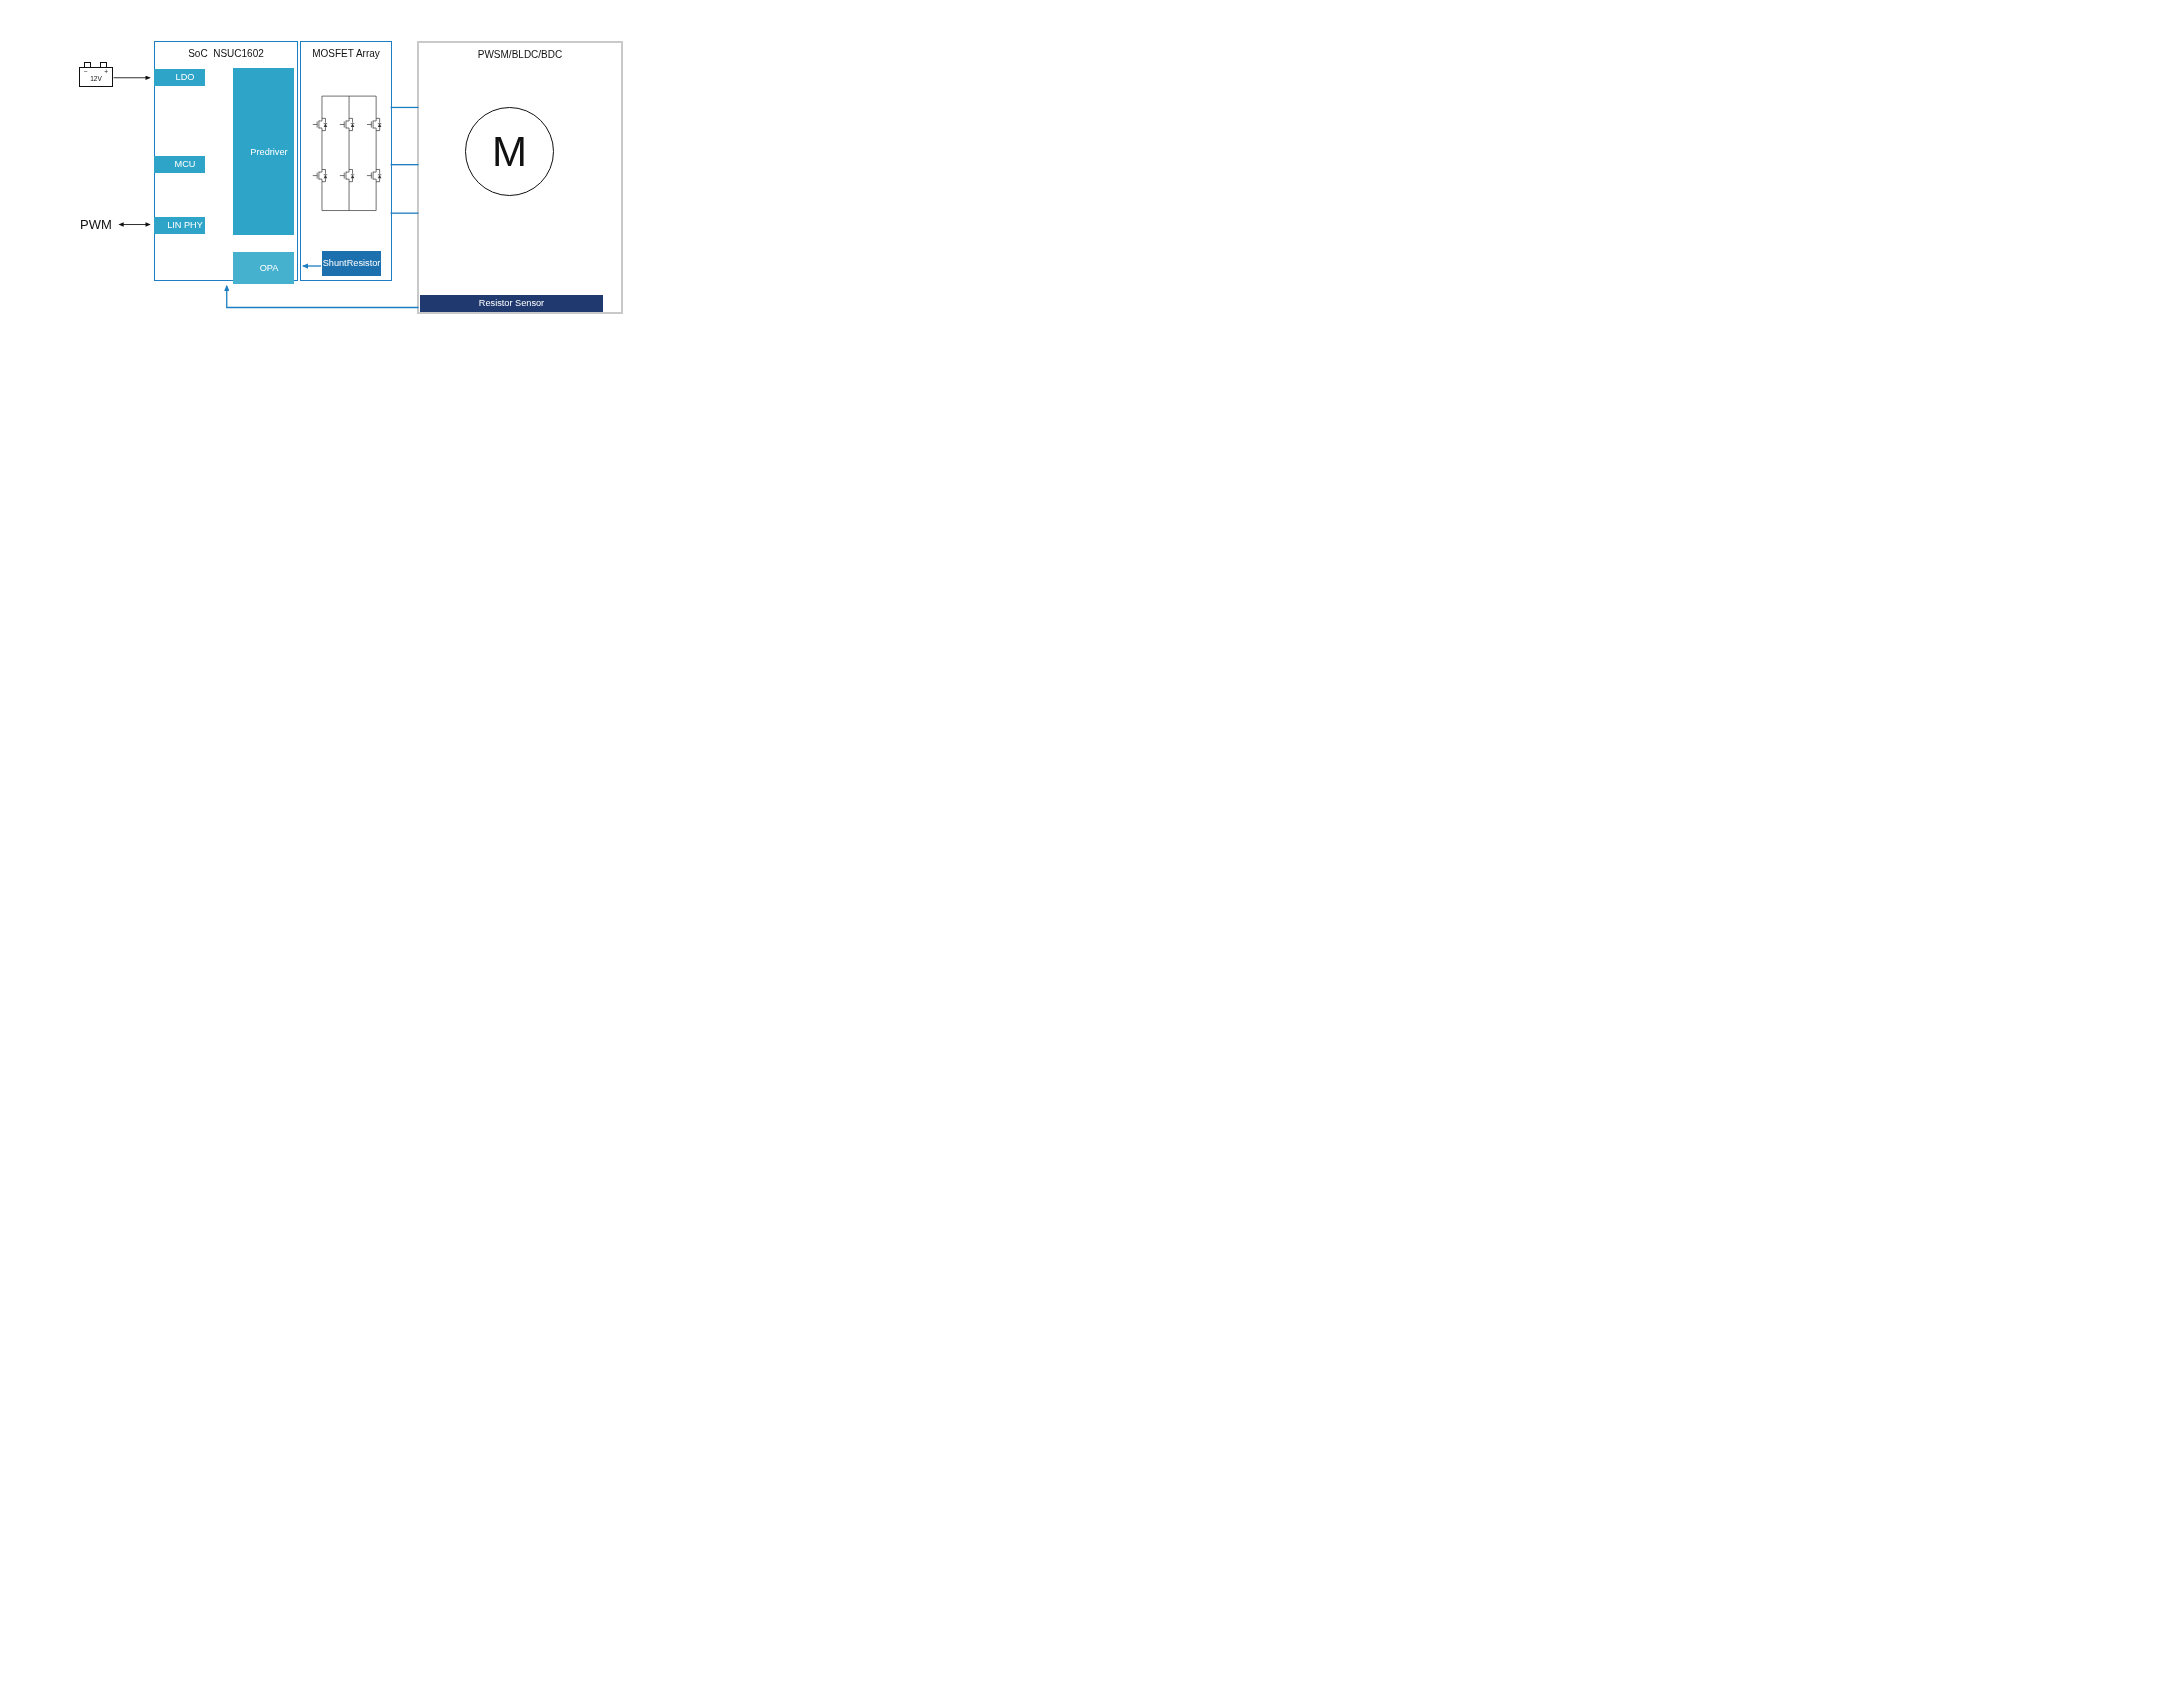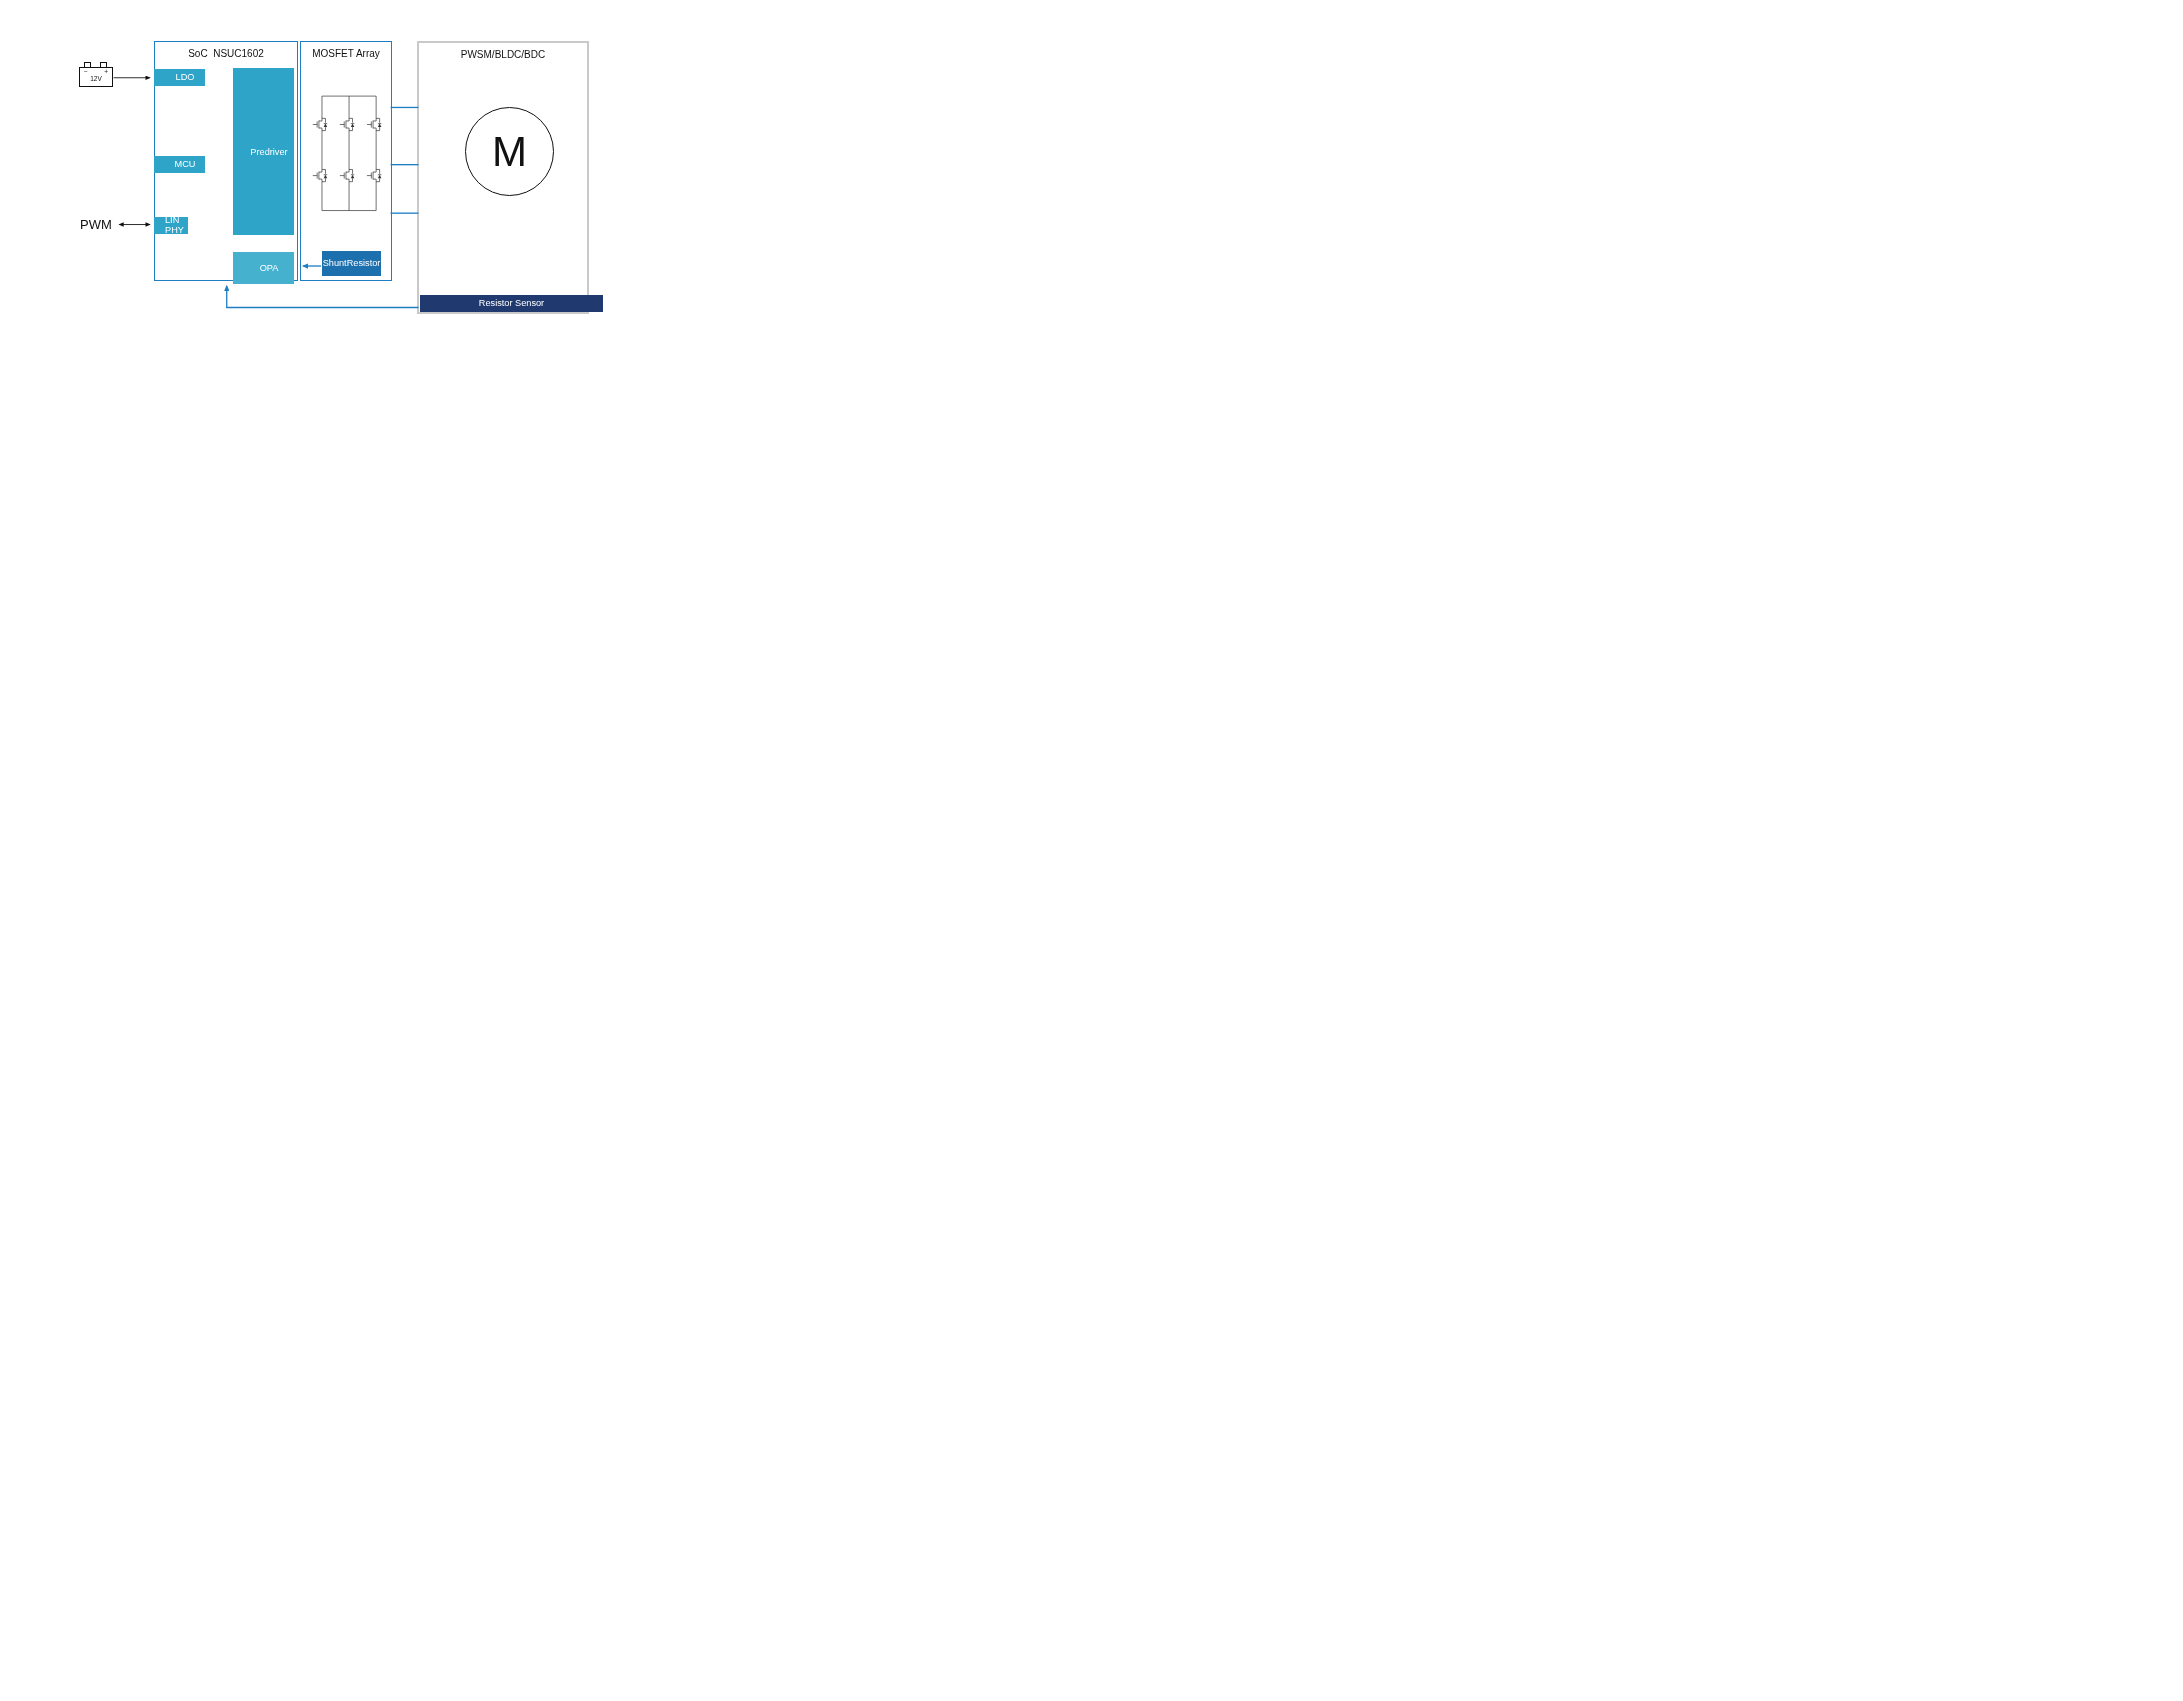--- a/index.html
+++ b/index.html
@@ -3,29 +3,29 @@
 <meta charset="utf-8">
 <style>
   html,body{margin:0;padding:0;background:#ffffff;}
   .canvas{position:relative;width:685px;height:356px;background:#fff;
           font-family:"Liberation Sans","DejaVu Sans",sans-serif;color:#111;overflow:hidden;}
   .abs{position:absolute;box-sizing:border-box;}
 
   
   .soc-box{left:154px;top:41px;width:144px;height:240px;border:1.3px solid var(--line_blue);background:#fff;}
   .mosfet-box{left:300px;top:41px;width:92px;height:240px;border:1.3px solid var(--line_blue);background:#fff;}
-  .motor-box{left:417px;top:41px;width:172px;height:273px;border:2.6px solid var(--box_gray);background:#fff;}
+  .motor-box{left:417px;top:41px;width:206px;height:273px;border:2.6px solid var(--box_gray);background:#fff;}
   .box-title{position:absolute;top:5.7px;left:0;right:0;text-align:center;font-size:10px;color:#111;white-space:pre;}
 
   
   .teal-block{display:flex;align-items:center;justify-content:center;background:var(--block_teal);
               color:#fff;font-size:9.2px;padding-left:11px;}
   .ldo{left:154px;top:69px;width:51px;height:16.6px;}
   .mcu{left:154px;top:156px;width:51px;height:16.6px;}
-  .linphy{left:154px;top:217px;width:34px;height:16.6px;}
+  .linphy{left:154px;top:217px;width:51px;height:16.6px;}
   .predriver{left:233px;top:68px;width:61px;height:167px;}
   .opa{left:233px;top:252px;width:61px;height:32px;background:var(--opa_teal);}
 
   .shunt{left:322px;top:251px;width:59px;height:25px;background:var(--shunt_blue);color:#fff;
          display:flex;flex-direction:row;align-items:center;justify-content:center;
          font-size:9.2px;line-height:1.25;}
 
   
   .motor-circle{left:465px;top:107px;width:89px;height:89px;border:1.3px solid #111;border-radius:50%;
                 display:flex;align-items:center;justify-content:center;background:#fff;}

